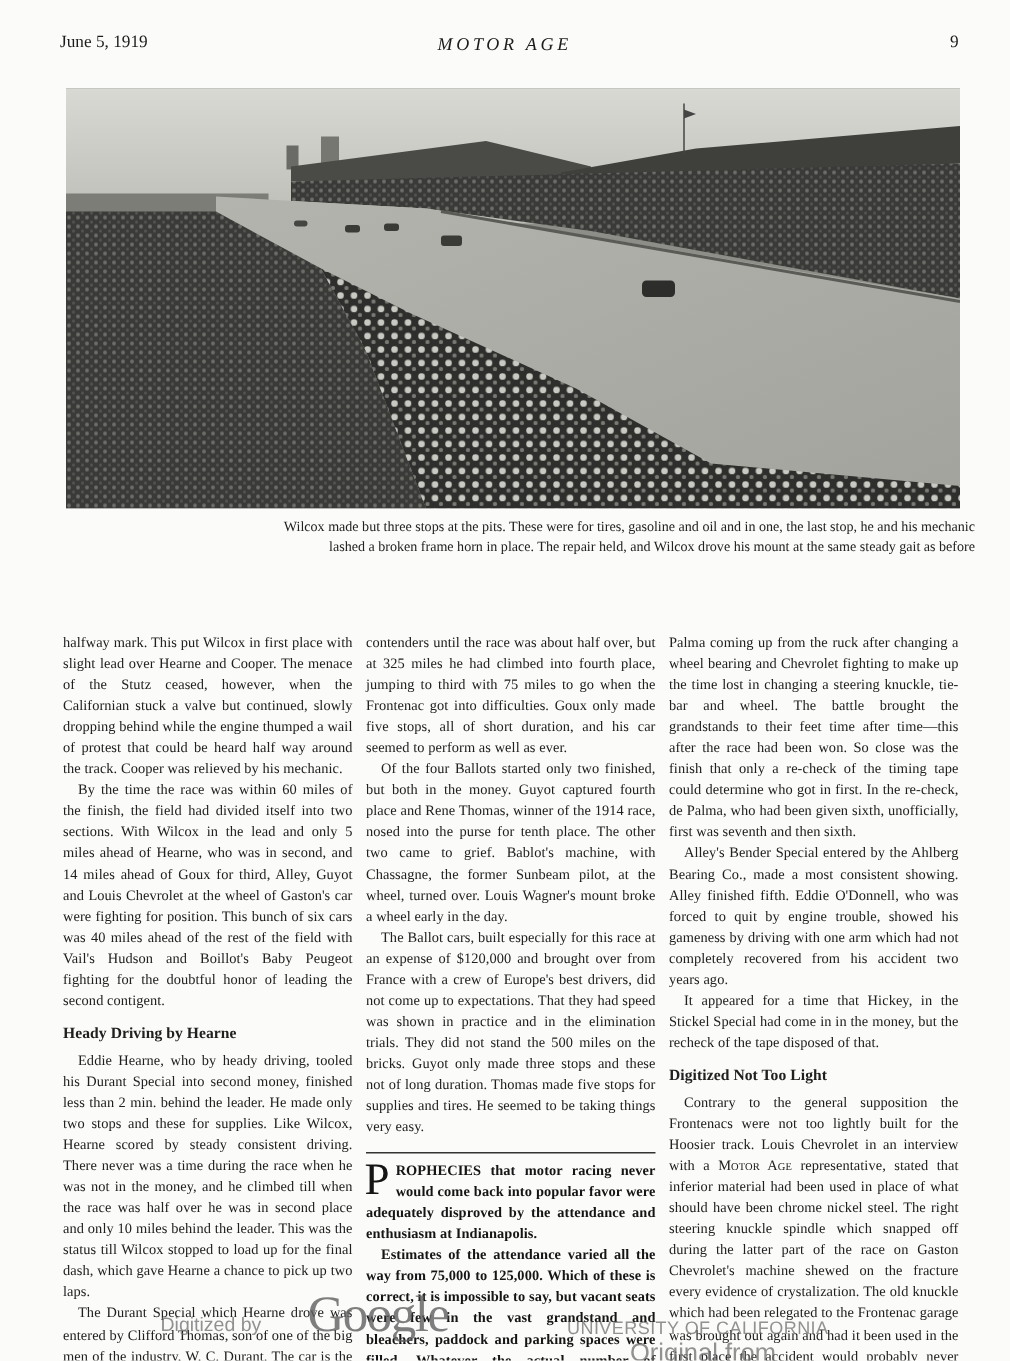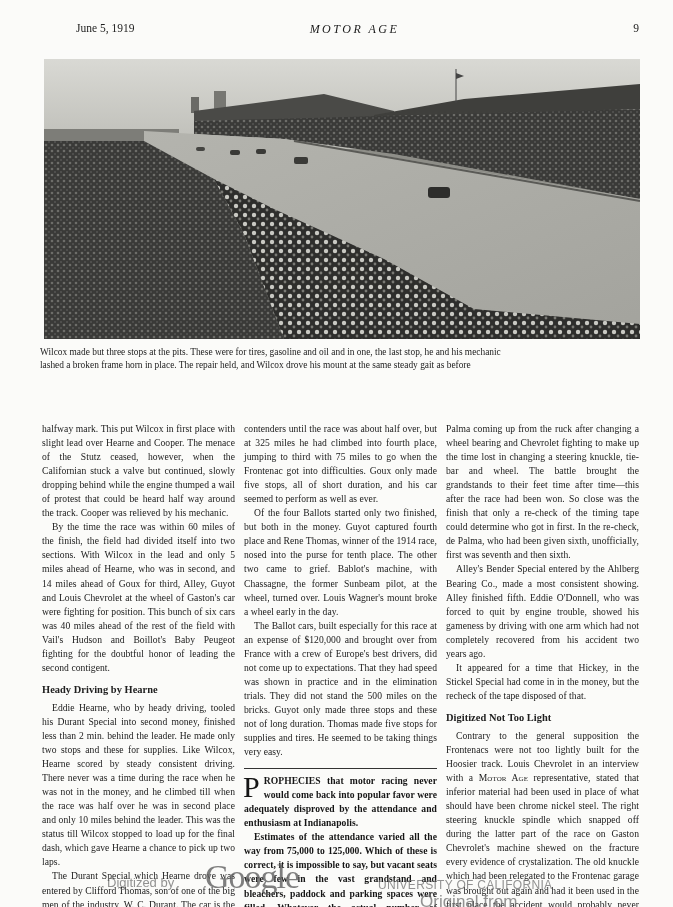--- a/index.html
+++ b/index.html
@@ -3,34 +3,34 @@
 <meta charset="utf-8">
 <style>
   html, body { margin:0; padding:0; }
   body {
     width:673px; height:907px; overflow:hidden;
     background:#fbfbf9;
     font-family:"Liberation Serif", "DejaVu Serif", serif;
     color:#1c1c1c;
     position:relative;
   }
-  .header { position:absolute; top:22px; left:40px; right:40px; height:16px; font-size:11.5px;margin-left:36px; }
+  .header { position:absolute; top:22px; left:40px; right:40px; height:16px; font-size:11.5px; }
   .header .date { position:absolute; left:0; top:0; }
   .header .mast { position:absolute; left:0; right:0; top:0; text-align:center; font-style:italic; letter-spacing:2.5px; font-size:12px; }
   .header .pg { position:absolute; right:-6px; top:0; }
 
   .photo {
     position:absolute; left:44px; top:59px; width:596px; height:280px;
     overflow:hidden; background:#8e8e88;
   }
   .photo svg { display:block; }
 
   .caption {
     position:absolute; left:40px; top:346px; width:610px;
-    font-size:9.4px; line-height:13px; text-align:left; color:#222;
+    font-size:9.4px; line-height:13px; text-align:right; color:#222;
   }
 
   .col {
     position:absolute; top:386px; width:193px;
     font-size:9.6px; line-height:14.05px; text-align:justify;
     font-family:"Liberation Serif", serif; letter-spacing:0.05px;
     color:#202020;
   }
   .col p { margin:0; text-indent:10px; }
   .col p.noind { text-indent:0;margin-top:36px; }

